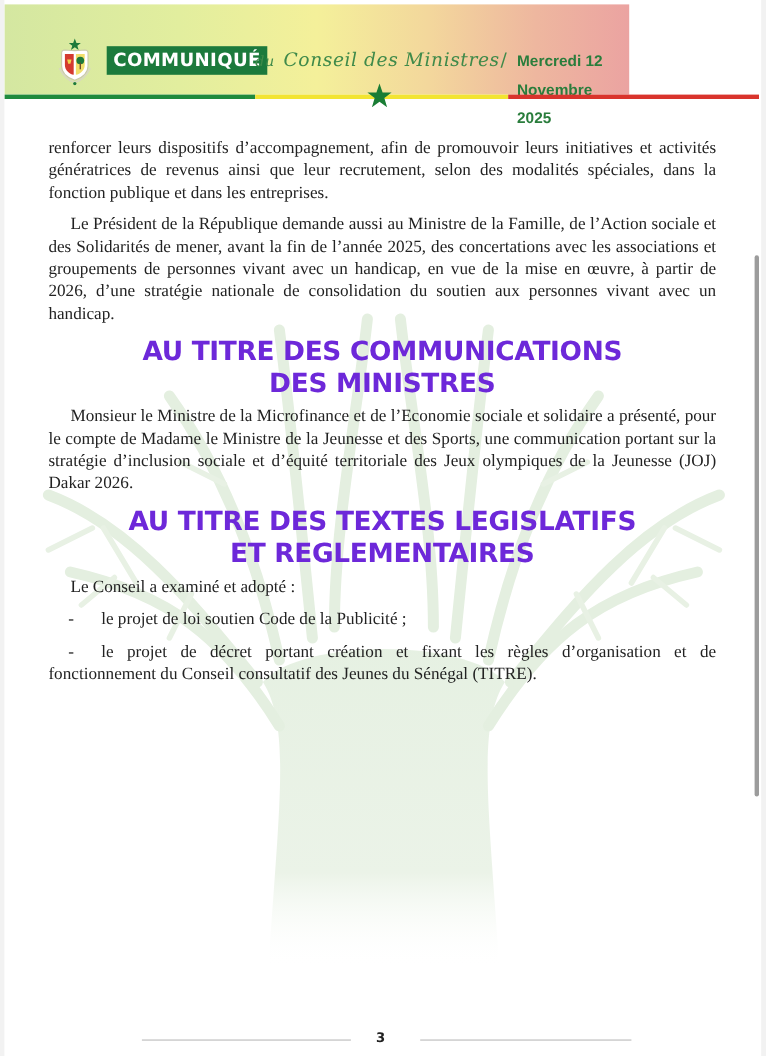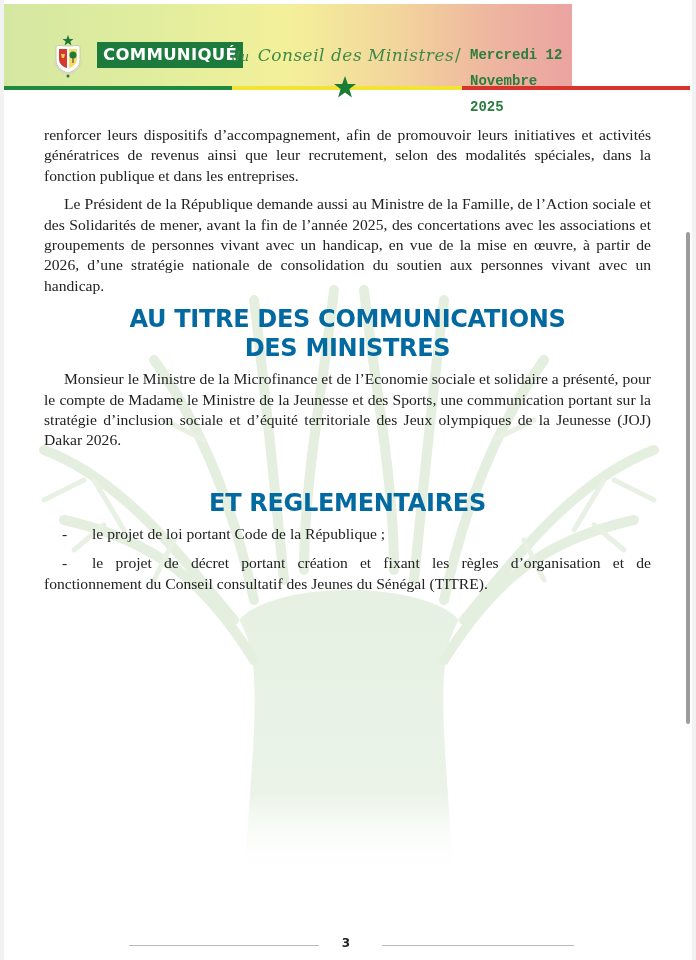--- a/index.html
+++ b/index.html
@@ -26,21 +26,21 @@
   }
   .script-title {
     position:absolute; left:228px; top:38px;
     font-family:"DejaVu Serif", serif; font-style:italic; font-size:17px;
     color:#3f8a4a; letter-spacing:0.5px; line-height:26px;
   }
   .script-title .du { font-size:13px; margin-right:8px; }
   .slash { position:absolute; left:451px; top:38px; color:#3f8a4a; font-size:17px; line-height:26px; font-family:"DejaVu Sans", sans-serif; }
   .date {
     position:absolute; left:466px; top:38px;
-    font-family:Liberation Mono, monospace; font-weight:bold; font-size:14px;
+    font-family:Liberation Sans, sans-serif; font-weight:bold; font-size:14px;
     color:#2a7d3c; line-height:26px;
   }
   .stripe-green { position:absolute; left:0; top:86px; width:228px; height:4px; background:#1f8a3d; }
   .stripe-yellow { position:absolute; left:228px; top:86px; width:230px; height:4px; background:#f2e432; }
   .stripe-red { position:absolute; left:458px; top:86px; width:228px; height:4px; background:#d9342c; }
   .star { position:absolute; left:329px; top:75px; width:24px; height:24px; }
 
   
   .watermark { position:absolute; left:0; top:280px; width:688px; height:600px; pointer-events:none; }
 
@@ -48,21 +48,21 @@
   .content {
     position:absolute; left:40px; top:104px; width:607px;
     font-size:15.6px; line-height:20.4px; color:#222; text-align:justify;
   }
   .content p { margin:0 0 9px 0; }
   .content p.indent { text-indent:20px; }
   .content p.first { margin-bottom:8px;margin-top:21px; }
   h2.section {
     margin:6px 0 6px 0; text-align:center;
     font-family:"DejaVu Sans", sans-serif; font-weight:bold;
-    font-size:24px; line-height:29px; color:#0369a1; letter-spacing:-0.3px;
+    font-size:24px; line-height:29px; color:#6d28d9; letter-spacing:-0.3px;
   }
   .dash-item { text-indent:18px; }
   .dash { display:inline-block; width:30px; text-indent:0; }
 
   
   .footer-line { position:absolute; top:945px; height:1px; background:#b9b9b9; }
   .page-num {
     position:absolute; left:336px; top:936px; width:12px; text-align:center;
     font-family:"DejaVu Sans", sans-serif; font-size:12px; font-weight:bold; color:#222;
   }
@@ -139,24 +139,25 @@
     <p class="first">renforcer leurs dispositifs d’accompagnement, afin de promouvoir leurs initiatives et activités génératrices de revenus ainsi que leur recrutement, selon des modalités spé­ciales, dans la fonction publique et dans les entreprises.</p>
     <p class="indent">Le Président de la République demande aussi au Ministre de la Famille, de l’Action sociale et des Solidarités de mener, avant la fin de l’année 2025, des concertations avec les associations et groupements de personnes vivant avec un handicap, en vue de la mise en œuvre, à partir de 2026, d’une stratégie nationale de consolidation du soutien aux personnes vivant avec un handicap.</p>
 
     <h2 class="section">
       <span>AU TITRE DES COMMUNICATIONS</span><br>
       <span>DES MINISTRES</span>
     </h2>
     <p class="indent">Monsieur le Ministre de la Microfinance et de l’Economie sociale et solidaire a présenté, pour le compte de Madame le Ministre de la Jeunesse et des Sports, une communication portant sur la stratégie d’inclusion sociale et d’équité territoriale des Jeux olympiques de la Jeunesse (JOJ) Dakar 2026.</p>
 
     <h2 class="section">
-      <br>
+      <span>AU TITRE DES TEXTES LEGISLATIFS</span><br>
       <span>ET REGLEMENTAIRES</span>
     </h2>
-    <p class="dash-item"><span class="dash">-</span><span>le projet de loi portant Code de la République ;</span></p>
+    <p class="indent">Le Conseil a examiné et adopté :</p>
+    <p class="dash-item"><span class="dash">-</span><span>le projet de loi soutien Code de la Publicité ;</span></p>
     <p class="dash-item"><span class="dash">-</span><span>le projet de décret portant création et fixant les règles d’organisation et de fonctionnement du Conseil consultatif des Jeunes du Sénégal (TITRE).</span></p>
   </div>
 
   <div class="footer-line" style="left:125px; width:190px;"></div>
   <div class="page-num">3</div>
   <div class="footer-line" style="left:378px; width:192px;"></div>
 </div>
 
 <div class="scrollbar"></div>
 

